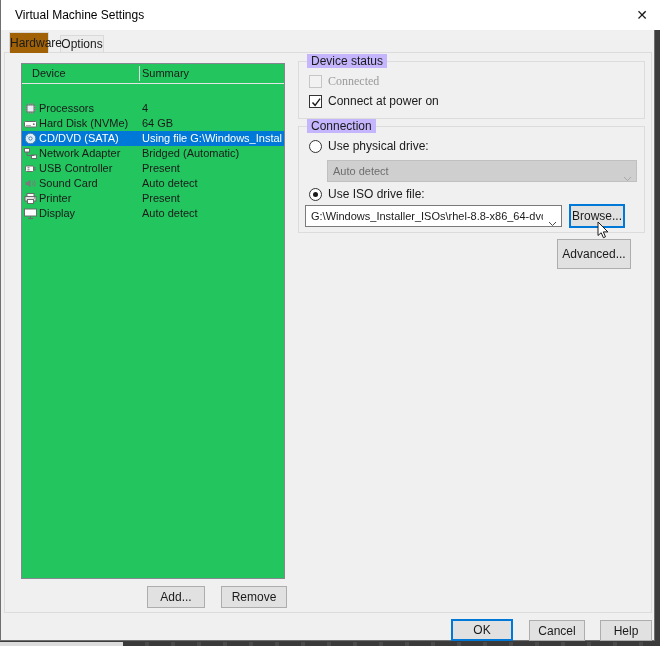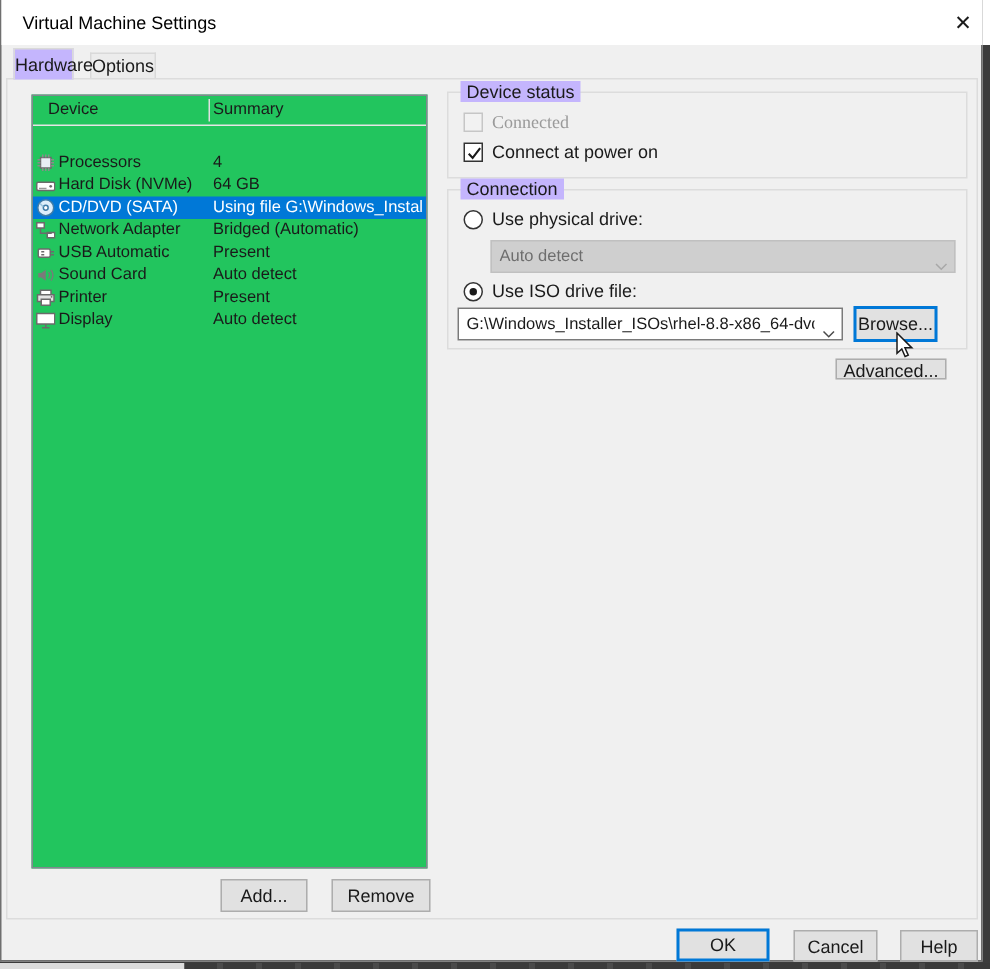--- a/index.html
+++ b/index.html
@@ -9,21 +9,21 @@
     background:repeating-linear-gradient(90deg,#3a3a3a 0 22px,#4a4a4a 22px 26px);}
   .titlebar-ext{position:absolute;left:0;top:0;width:660px;height:30px;background:#ffffff;}
   .dialog{position:absolute;left:0;top:0;width:655px;height:641px;background:#f0f0f0;
     border:1px solid #6f6f6f;border-top:none;box-sizing:border-box;}
   .titlebar{position:absolute;left:0;top:0;width:654px;height:30px;background:#fff;}
   .title{position:absolute;left:14px;top:0;line-height:30px;font-size:12px;color:#000;white-space:nowrap;}
   .closebtn{position:absolute;left:629px;top:3px;width:24px;height:24px;text-align:center;line-height:24px;
     font-size:14px;color:#1a1a1a;cursor:default;}
   .tab{position:absolute;box-sizing:border-box;font-size:12px;color:#1a1a1a;text-align:center;
     border:1px solid #d9d9d9;border-bottom:none;background:#f0f0f0;}
-  .tab.active{left:8px;top:32px;width:40px;height:21px;line-height:20px;z-index:3;background:#c4b5fd;}
+  .tab.active{left:8px;top:32px;width:40px;height:21px;line-height:20px;z-index:3;background:#a16207;}
   .tab.inactive{left:59px;top:35px;width:44px;height:18px;line-height:17px;background:#ececec;z-index:1;}
   .page{position:absolute;left:3px;top:52px;width:648px;height:561px;border:1px solid #dcdcdc;
     box-sizing:border-box;background:#f0f0f0;z-index:2;}
   
   .list{position:absolute;left:16px;top:10px;width:264px;height:516px;background:#22c55e;
     border:1px solid #828790;box-sizing:border-box;overflow:hidden;}
   .lh{position:absolute;top:0;left:0;width:100%;height:20px;border-bottom:1px solid #e5e5e5;box-sizing:border-box;}
   .lh .c1{position:absolute;left:10px;top:0;line-height:19px;font-size:11px;color:#1a1a1a;}
   .lh .c2{position:absolute;left:120px;top:0;line-height:19px;font-size:11px;color:#1a1a1a;}
   .lh .sep{position:absolute;left:117px;top:2px;width:1px;height:15px;background:#e0e0e0;}
@@ -113,21 +113,21 @@
               </svg></span>
           <span class="dev">Network Adapter</span>
           <span class="sum">Bridged (Automatic)</span>
         </div>
         <div class="row" style="top:97px">
           <span class="ic"><svg width="13" height="13" viewBox="0 0 13 13">
                 <rect x="1.5" y="4" width="8" height="5.5" rx="1" fill="#fff" stroke="#6b6b6b"></rect>
                 <path d="M3.5 5.8h2M3.5 7.8h2" stroke="#6b6b6b"></path>
                 <path d="M9.5 5.8h2.5M9.5 7.8h2.5" stroke="#6b6b6b"></path>
               </svg></span>
-          <span class="dev">USB Automatic</span>
+          <span class="dev">USB Controller</span>
           <span class="sum">Present</span>
         </div>
         <div class="row" style="top:112px">
           <span class="ic"><svg width="13" height="13" viewBox="0 0 13 13">
                 <path d="M1.5 5h2L6.5 2.8v7.4L3.5 8h-2z" fill="#7a7a7a"></path>
                 <path d="M8.3 4.4q1.7 2.1 0 4.2M10 3q2.6 3.5 0 7" fill="none" stroke="#7a7a7a" stroke-width="0.9"></path>
               </svg></span>
           <span class="dev">Sound Card</span>
           <span class="sum">Auto detect</span>
         </div>
@@ -186,21 +186,21 @@
 
         <div class="combo enabled" style="left:6px;top:78px;width:257px">
           <span class="ctext">G:\Windows_Installer_ISOs\rhel-8.8-x86_64-dvd.iso</span>
           <span class="chev"><svg width="9" height="6" viewBox="0 0 9 6">
                 <path d="M1 1l3.5 3.5L8 1" fill="none" stroke="#4a4a4a"></path>
               </svg></span>
         </div>
         <button class="btn default" style="left:270px;top:77px;width:56px;height:24px">Browse...</button>
       </div>
 
-      <button class="btn" style="left:552px;top:186px;width:74px;height:14px">Advanced...</button>
+      <button class="btn" style="left:552px;top:186px;width:74px;height:30px">Advanced...</button>
 
       <span class="cursor" style="left:592px;top:168px">
         <svg width="13" height="19" viewBox="0 0 13 19">
             <path d="M1 1v13.5l3.2-2.8 2.2 5 2.1-0.9-2.2-4.9h4.6z" fill="#fff" stroke="#1a1a1a"></path>
           </svg>
       </span>
     </div>
 
     <button class="btn default" style="left:450px;top:619px;width:62px;height:22px">OK</button>
     <button class="btn" style="left:528px;top:620px;width:56px;height:21px">Cancel</button>

